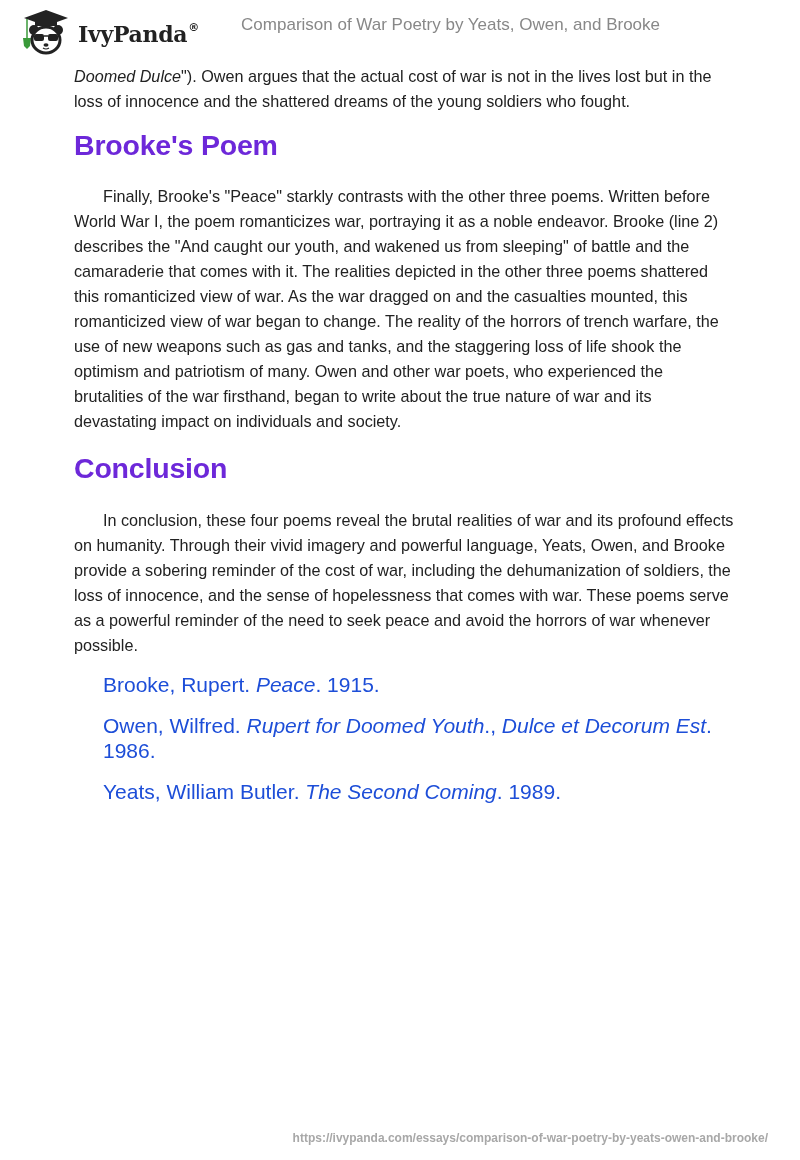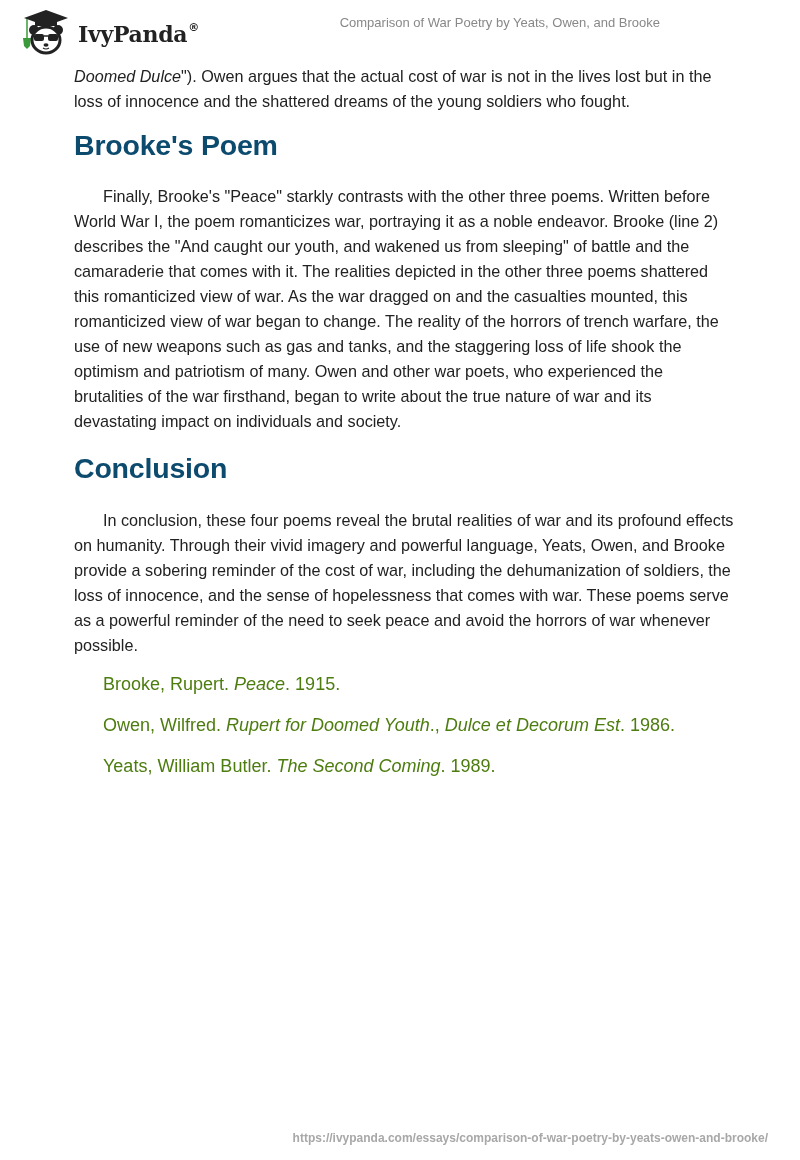--- a/index.html
+++ b/index.html
@@ -48,55 +48,55 @@
       font-family: "DejaVu Sans", sans-serif;
       font-weight: bold;
       position: relative;
       top: -3px;
       margin-left: 1px;
     }
     .doc-title {
       position: absolute;
       right: 32px;
       top: 15px;
-      font-size: 13px;
+      font-size: 17px;
       color: #888888;
     }
     .content {
       position: absolute;
       left: 74px;
       top: 64px;
       width: 660px;
     }
     p.body {
       font-size: 16.2px;
       line-height: 25px;
       color: #222222;
     }
     p.body.indent { text-indent: 29px; }
     h2.section {
       font-size: 28.5px;
       font-weight: bold;
-      color: #0c4a6e;
+      color: #6d28d9;
       line-height: 34px;
       letter-spacing: -0.2px;
     }
     .p-intro { margin-top: 0; }
     .h-brooke { margin-top: 14px; }
     .p-brooke { margin-top: 22px; }
     .h-conclusion { margin-top: 17px; }
     .p-conclusion { margin-top: 23px; }
     .h-works { margin-top: 17px; }
     .citations { margin-top: 14px; }
     .citation {
-      font-size: 18px;
+      font-size: 21px;
       line-height: 25px;
       padding-left: 29px;
       margin-bottom: 16px;
-      color: #4d7c0f;
+      color: #1d4ed8;
     }
     .footer-url {
       position: absolute;
       right: 32px;
       top: 1131px;
       font-size: 12px;
       color: #a8a8a8;
       font-weight: bold;
     }
   </style>

